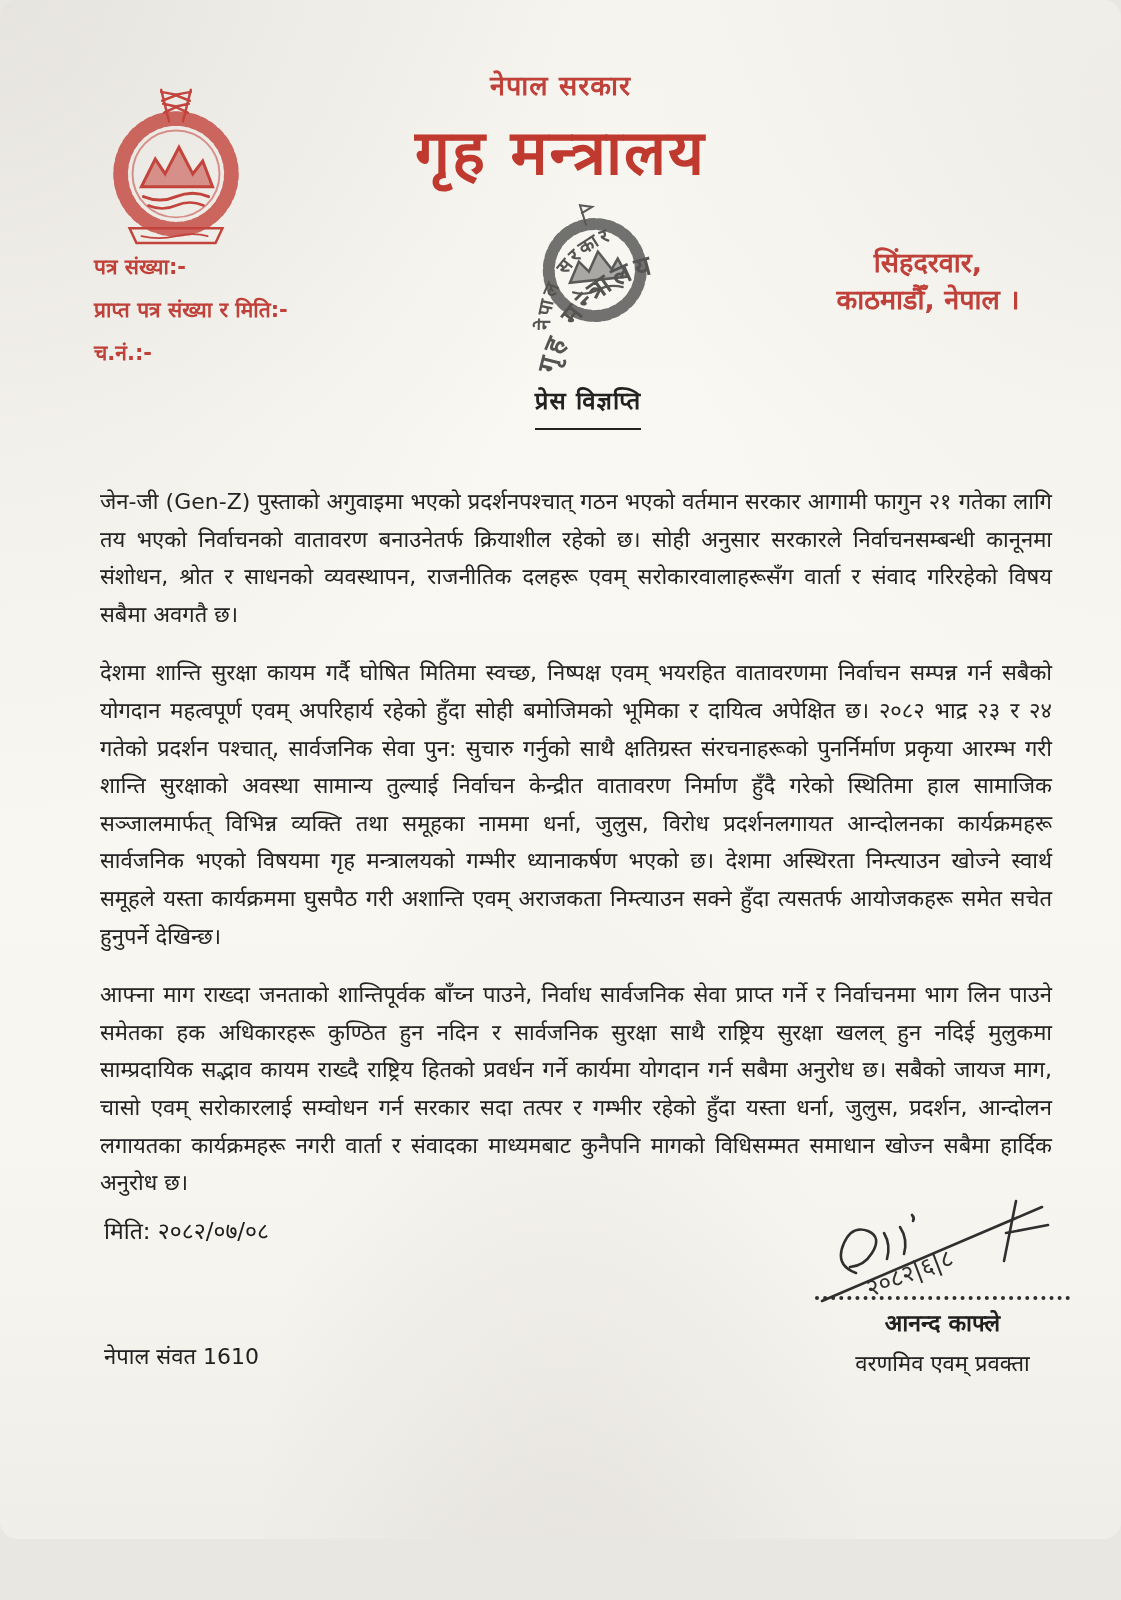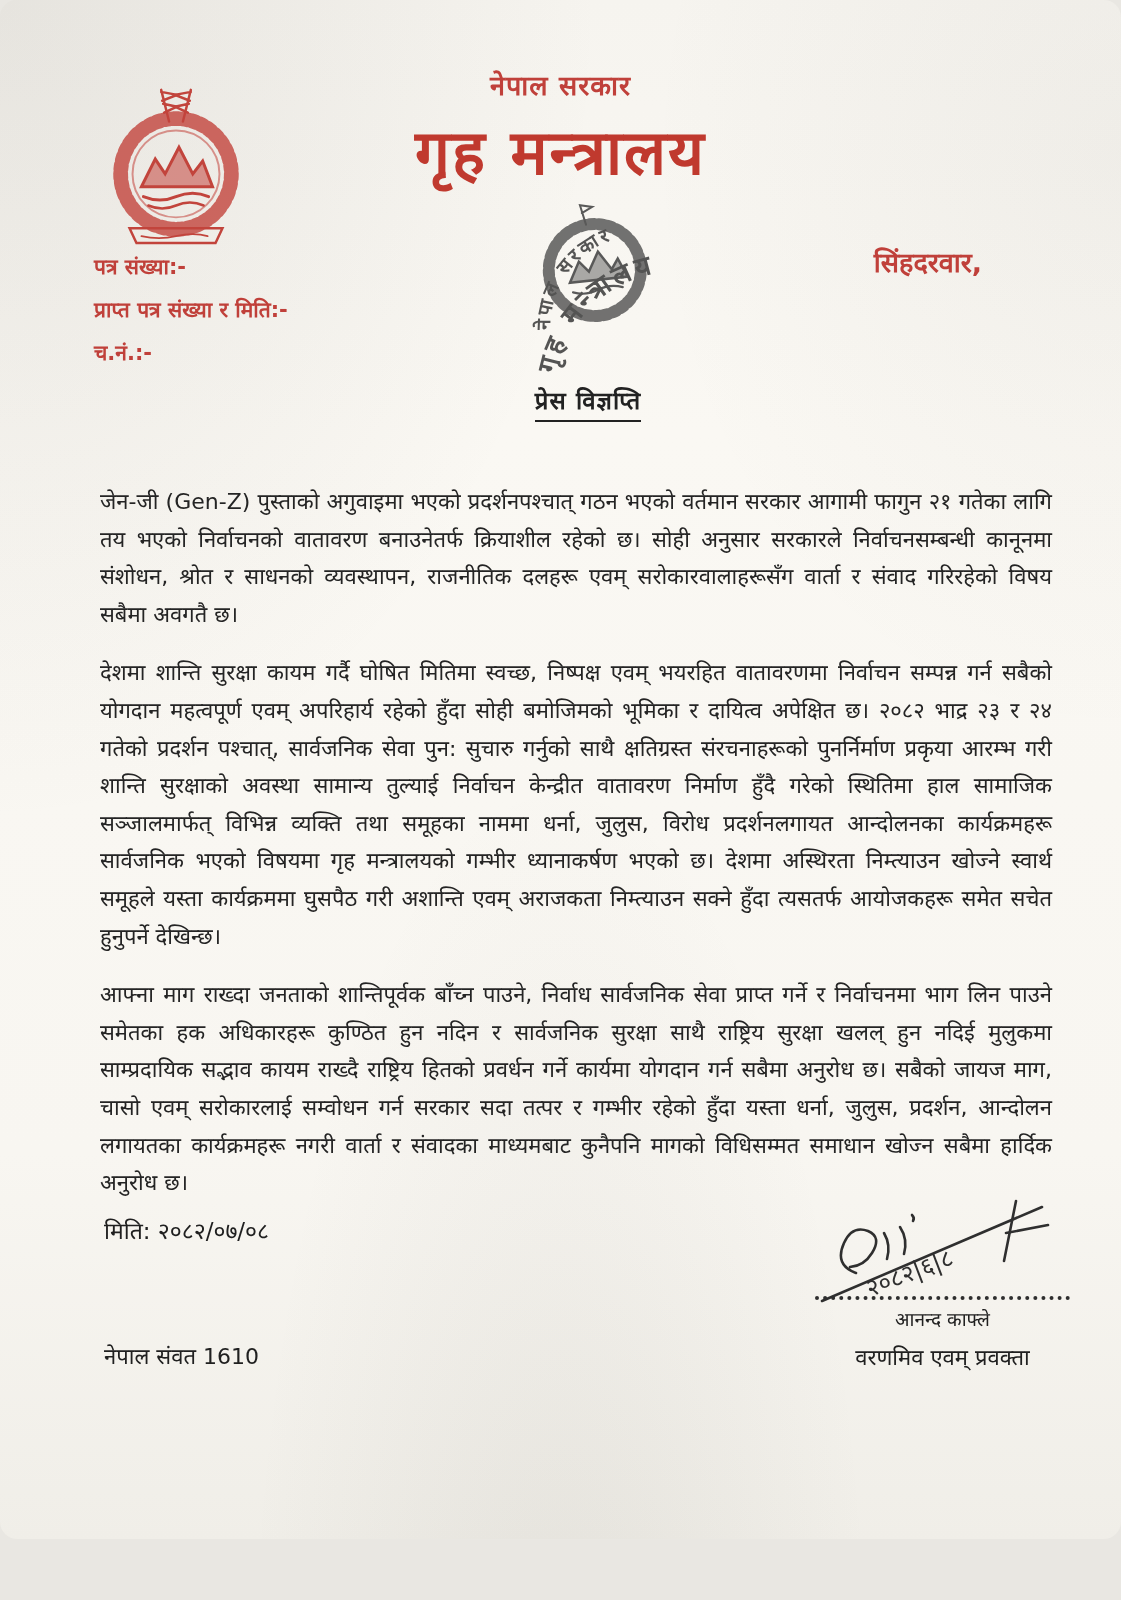--- a/index.html
+++ b/index.html
@@ -33,32 +33,32 @@
   .meta-left{position:absolute;left:94px;top:246px;font-size:21px;color:#c0403a;line-height:43px;font-weight:bold;}
   .address{position:absolute;right:78px;top:244px;width:230px;text-align:center;
     font-size:27px;font-weight:bold;color:#c0403a;line-height:37px;}
   .stamp{position:absolute;left:515px;top:200px;width:230px;height:205px;opacity:.88;}
   .doc-title{
     position:absolute;left:0;top:383px;width:1121px;text-align:center;
   }
   .doc-title span{
     display:inline-block;margin-left:55px;
     font-size:24px;font-weight:600;color:#222;
-    border-bottom:2px solid #222;padding-bottom:4px;letter-spacing:1px;
+    border-bottom:2px solid #222;padding-bottom:12px;letter-spacing:1px;
   }
   .body-text{
     position:absolute;left:100px;top:483px;width:952px;
     font-size:22px;line-height:37.6px;text-align:justify;color:#242424;
   }
   .body-text p{margin:0 0 21px 0;}
   .footer-date{position:absolute;left:104px;top:1214px;font-size:23px;color:#202020;}
   .footer-samvat{position:absolute;left:104px;top:1340px;font-size:22px;color:#202020;}
   .sig-block{position:absolute;left:815px;top:1296px;width:255px;text-align:center;}
   .sig-line{border-bottom:4px dotted #2e2e2e;height:0;margin-bottom:6px;}
-  .sig-name{font-size:19px;font-weight:normal;color:#202020;}
+  .sig-name{font-size:23px;font-weight:bold;color:#202020;}
   .sig-title{font-size:22px;color:#202020;margin-top:9px;}
   .sig-scribble{position:absolute;left:812px;top:1185px;width:260px;height:125px;}
 </style>
 </head>
 <body>
 
 <div class="paper">
 
   <div class="emblem">
     <svg width="168" height="168" viewBox="0 0 170 170">
@@ -84,20 +84,21 @@
   <div class="ministry-line">गृह मन्त्रालय</div>
 
   <div class="meta-left">
     <div>पत्र संख्या:-</div>
     <div>प्राप्त पत्र संख्या र मिति:-</div>
     <div>च.नं.:-</div>
   </div>
 
   <div class="address">
     <div>सिंहदरवार,</div>
+    <div>काठमाडौँ, नेपाल ।</div>
   </div>
 
   <div class="stamp">
     <svg width="230" height="205" viewBox="0 0 230 205">
       <defs>
         <path id="arc1" d="M 36,140 A 92,92 0 0 1 196,66"></path>
         <path id="arc2" d="M 40,180 A 124,124 0 0 1 226,88"></path>
       </defs>
       <g transform="rotate(-6 100 90)" stroke="#444" fill="none" stroke-linecap="round">
         <circle cx="82" cy="68" r="46" stroke-width="12" stroke-dasharray="5 4" opacity=".85"></circle>

